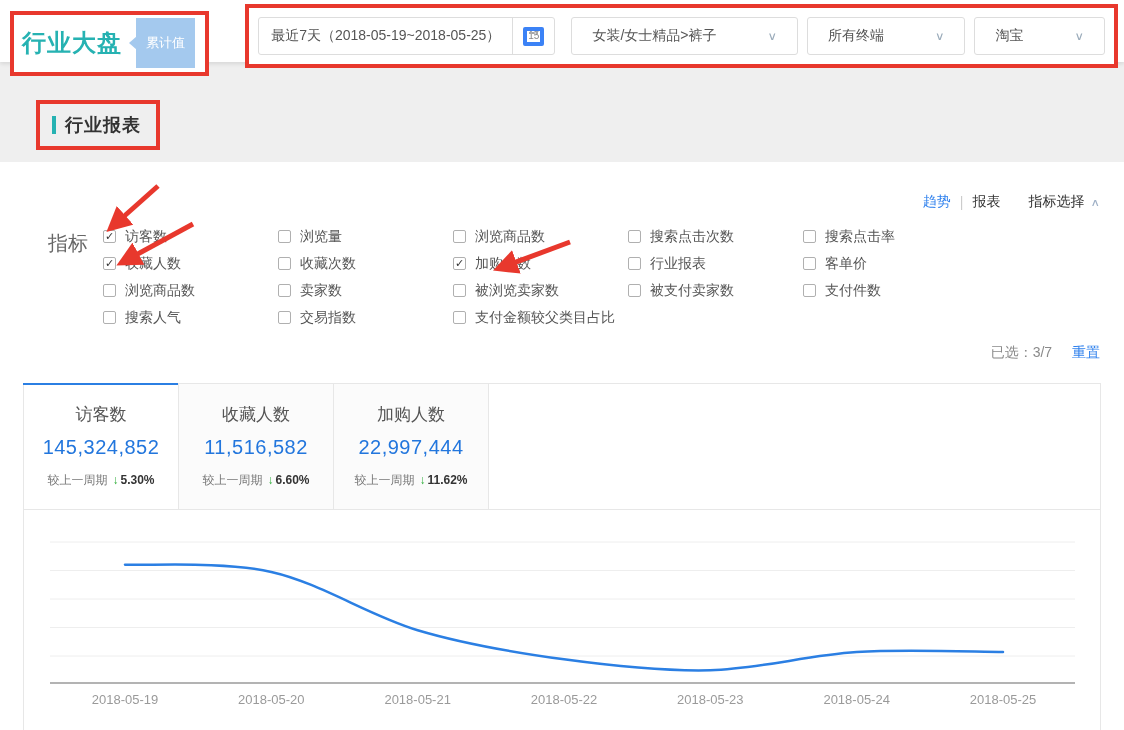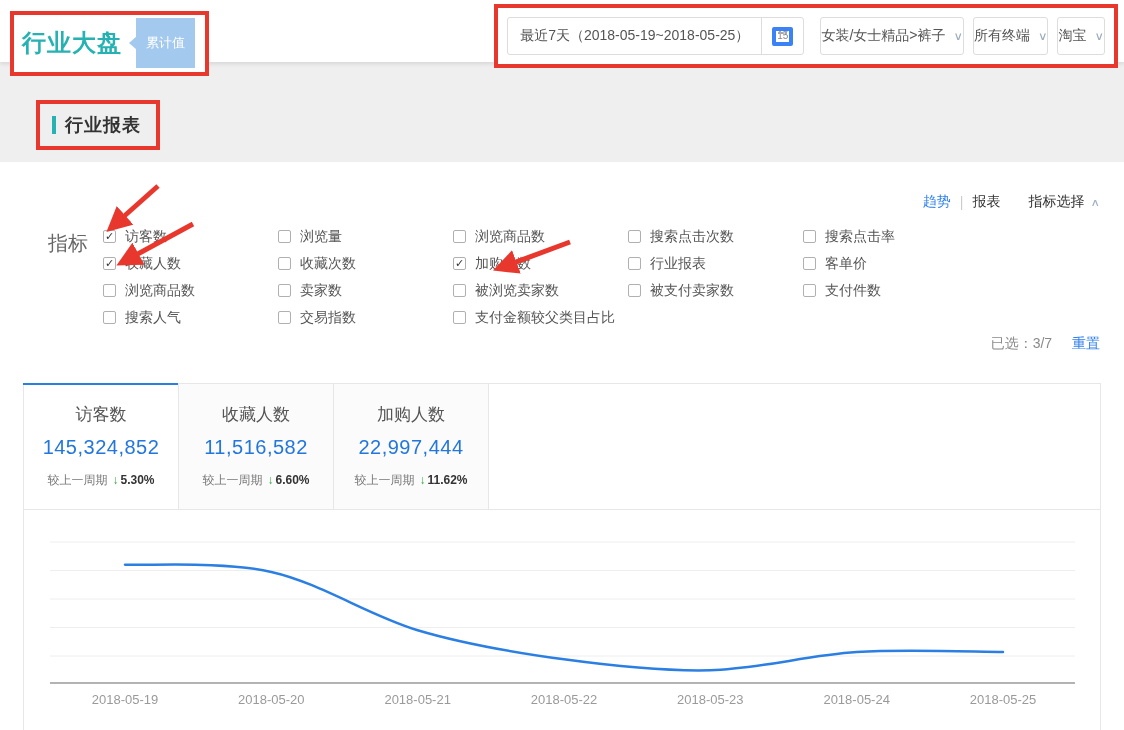--- a/index.html
+++ b/index.html
@@ -27,21 +27,21 @@
     padding:9px 9px;background:#fff;}
   .btn{display:flex;align-items:center;height:38px;border:1px solid #ddd;border-radius:3px;
     background:#fff;font-size:14px;color:#555;cursor:pointer;white-space:nowrap;}
   .date-btn{align-items:stretch;}
   .date-text{display:flex;align-items:center;padding:0 12px;}
   .cal-wrap{border-left:1px solid #ddd;width:42px;display:flex;align-items:center;justify-content:center;}
   .cal{width:21px;height:19px;border:4px solid #3b82f6;border-radius:2px;position:relative;
     font-size:10px;color:#888;display:flex;align-items:flex-end;justify-content:center;line-height:12px;}
   .cal::before{content:'';position:absolute;top:1px;left:2px;right:2px;height:0;
     border-top:2px dotted #a8a8a8;}
-  .select{padding:0 0;margin-left:9px;}
+  .select{padding:0 20px;margin-left:9px;gap:43px;}
   .select.first{margin-left:16px;}
   .chev{color:#9aabba;font-size:13px;margin-left:8px;transform:scaleY(.85);}
 
   
   .band{position:absolute;top:62px;left:0;width:100%;height:100px;background:#efefef;}
   .section-box{position:absolute;left:36px;top:100px;display:flex;align-items:center;
     padding:9px 15px 9px 12px;z-index:2;}
   .teal-bar{width:4px;height:18px;background:var(--accent-teal);margin-right:9px;}
   .section-title{font-size:18px;font-weight:bold;color:#333;letter-spacing:1px;}
 
@@ -57,21 +57,21 @@
   
   .metrics{position:absolute;top:229px;left:48px;display:flex;align-items:flex-start;}
   .metrics-label{font-size:20px;color:#666;margin-right:15px;padding-top:1px;}
   .metric-columns{display:flex;}
   .metric-col{width:175px;}
   .metric-row{display:flex;align-items:center;margin-bottom:12px;cursor:pointer;height:15px;}
   .cb{width:13px;height:13px;border:1px solid #b0b0b0;border-radius:2px;background:#fff;
     display:inline-flex;align-items:center;justify-content:center;
     font-size:11px;font-weight:bold;color:#333;line-height:1;flex:0 0 13px;}
   .mlabel{margin-left:9px;font-size:14px;color:#555;white-space:nowrap;}
-  .selected-row{position:absolute;top:335px;right:24px;font-size:14px;color:#8a8a8a;}
+  .selected-row{position:absolute;top:344px;right:24px;font-size:14px;color:#8a8a8a;}
   .reset-link{color:var(--link-blue);margin-left:16px;cursor:pointer;}
 
   
   .panel{position:absolute;top:383px;left:23px;width:1078px;height:347px;background:#fff;
     border:1px solid #e7e7e7;border-bottom:none;}
   .tabs{height:126px;border-bottom:1px solid #e7e7e7;display:flex;}
   .tab{width:155px;border-right:1px solid #e7e7e7;background:#fbfbfb;text-align:center;
     padding-top:19px;cursor:pointer;position:relative;}
   .tab.active{background:#fff;}
   .tab.active::before{content:'';position:absolute;top:-1px;left:-1px;right:0;height:2px;

